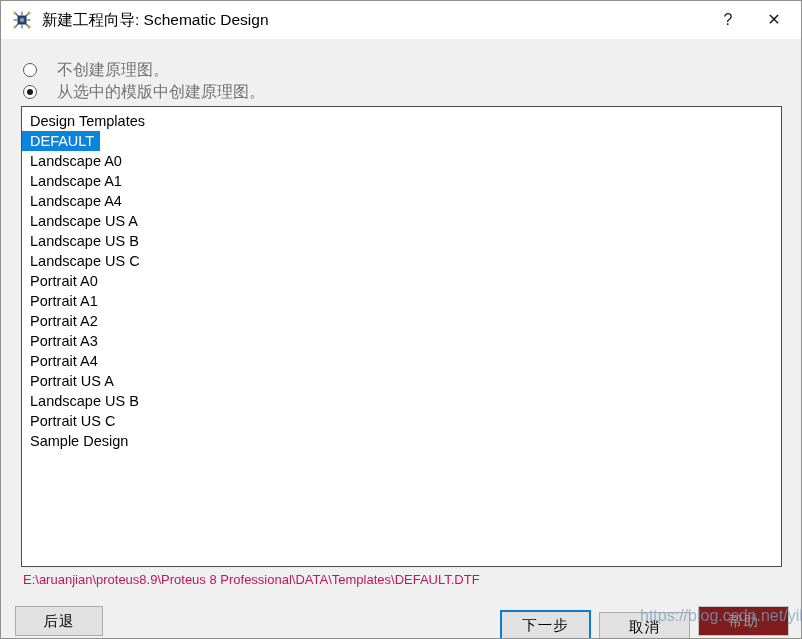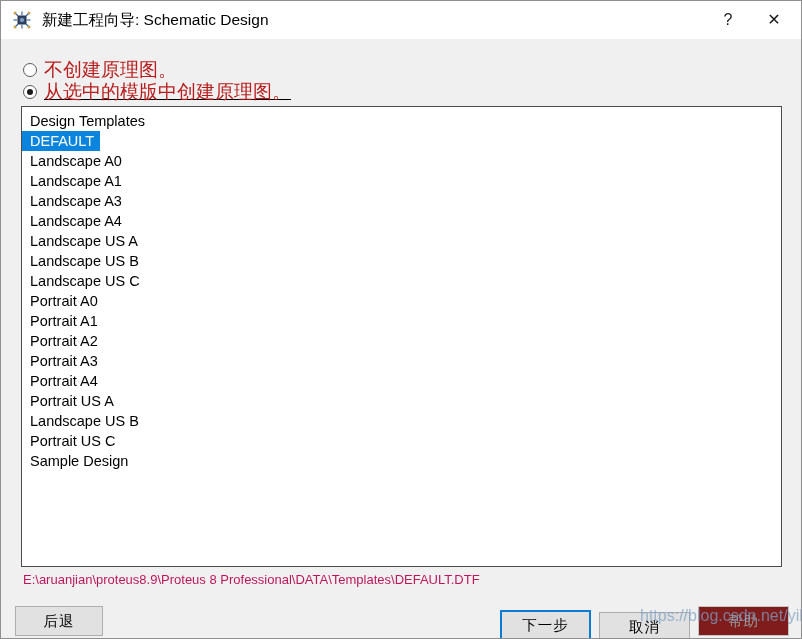--- a/index.html
+++ b/index.html
@@ -85,21 +85,21 @@
 
   
   .radio-row {
     position: absolute;
     left: 22px;
     display: flex;
     align-items: center;
     height: 20px;
   }
   #radio-row-0 { top: 21px; }
-  #radio-row-1 { top: 43px; text-decoration: underline; }
+  #radio-row-1 { top: 43px; }
 
   .radio-mark {
     width: 14px;
     height: 14px;
     border-radius: 50%;
     border: 1px solid #5a5a5a;
     background: #ffffff;
     box-sizing: border-box;
     position: relative;
     flex: 0 0 auto;
@@ -108,23 +108,23 @@
     content: "";
     position: absolute;
     left: 3px;
     top: 3px;
     width: 6px;
     height: 6px;
     border-radius: 50%;
     background: #1b1b1b;
   }
   .radio-label {
-    margin-left: 7px;
-    font-size: 19px;
-    color: #b91c1c;
+    margin-left: 20px;
+    font-size: 16px;
+    color: #737373;
     white-space: nowrap;
   }
 
   
   #listbox {
     position: absolute;
     left: 20px;
     top: 67px;
     width: 761px;
     height: 461px;
@@ -272,21 +272,20 @@
     <label class="radio-row" id="radio-row-1">
       <span class="radio-mark checked"></span>
       <span class="radio-label">从选中的模版中创建原理图。</span>
     </label>
 
     <div id="listbox">
       <div class="list-item">Design Templates</div>
       <div class="list-item selected">DEFAULT</div>
       <div class="list-item">Landscape A0</div>
       <div class="list-item">Landscape A1</div>
-      <div class="list-item">Landscape A3</div>
       <div class="list-item">Landscape A4</div>
       <div class="list-item">Landscape US A</div>
       <div class="list-item">Landscape US B</div>
       <div class="list-item">Landscape US C</div>
       <div class="list-item">Portrait A0</div>
       <div class="list-item">Portrait A1</div>
       <div class="list-item">Portrait A2</div>
       <div class="list-item">Portrait A3</div>
       <div class="list-item">Portrait A4</div>
       <div class="list-item">Portrait US A</div>

